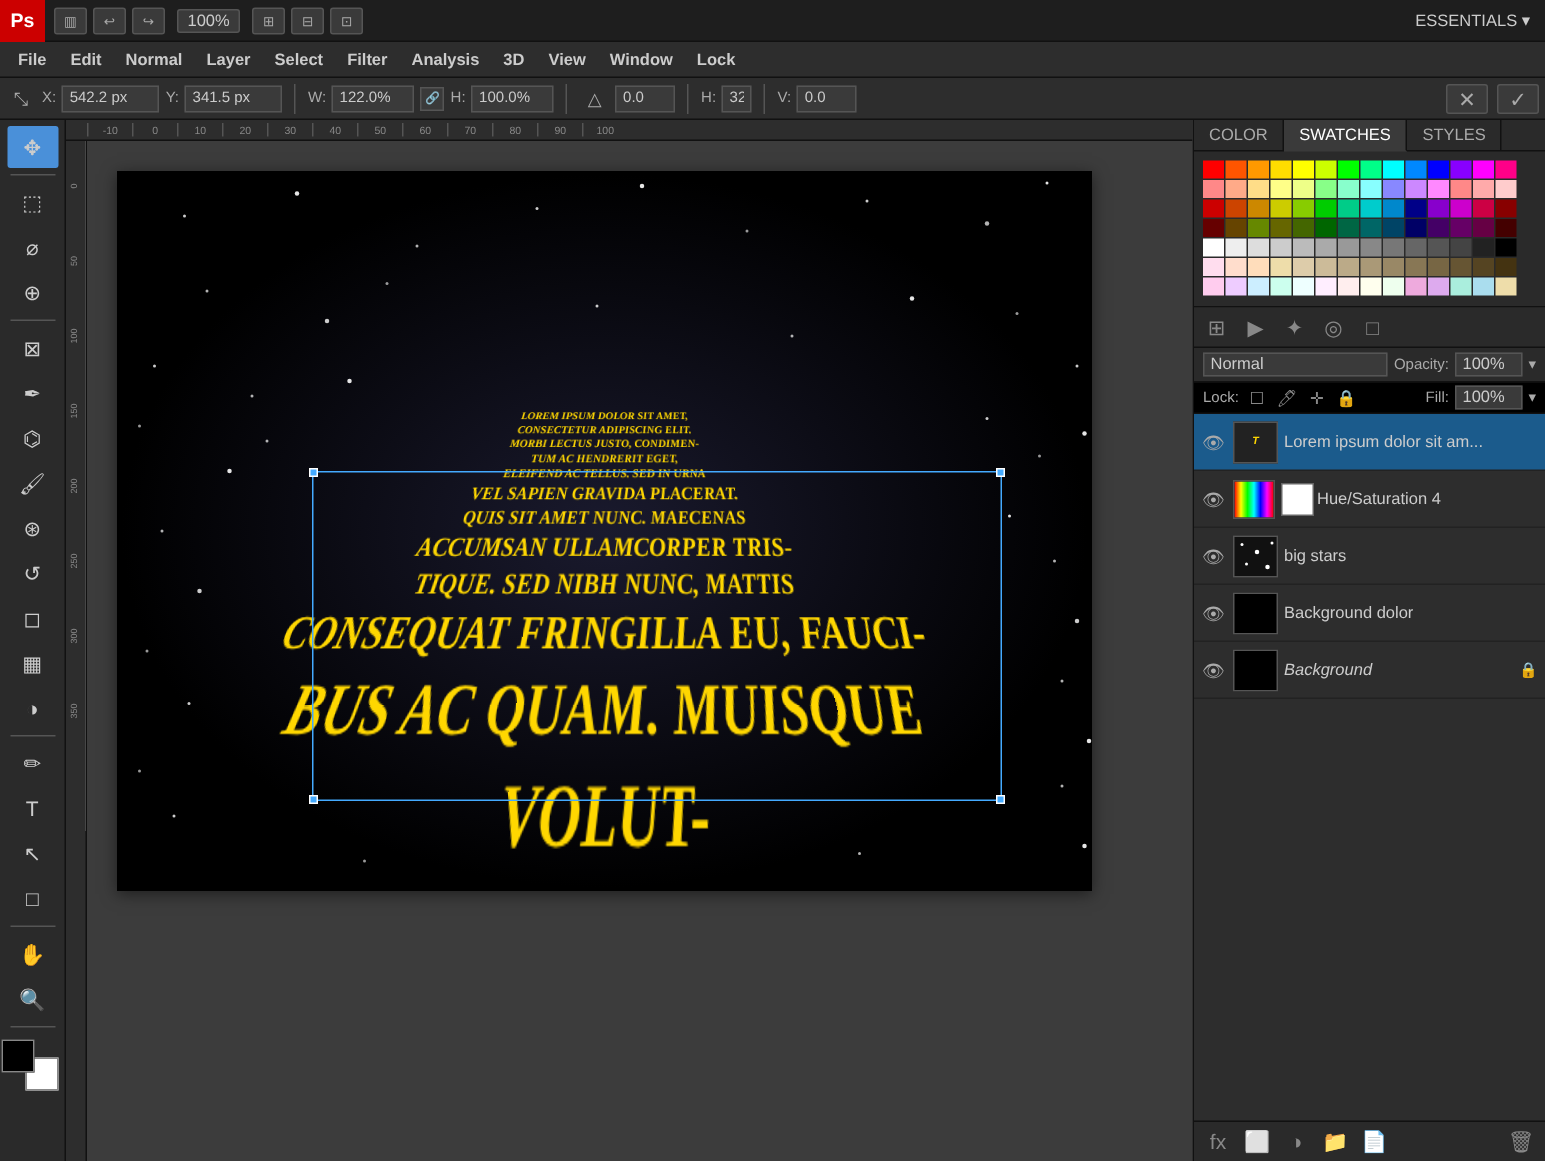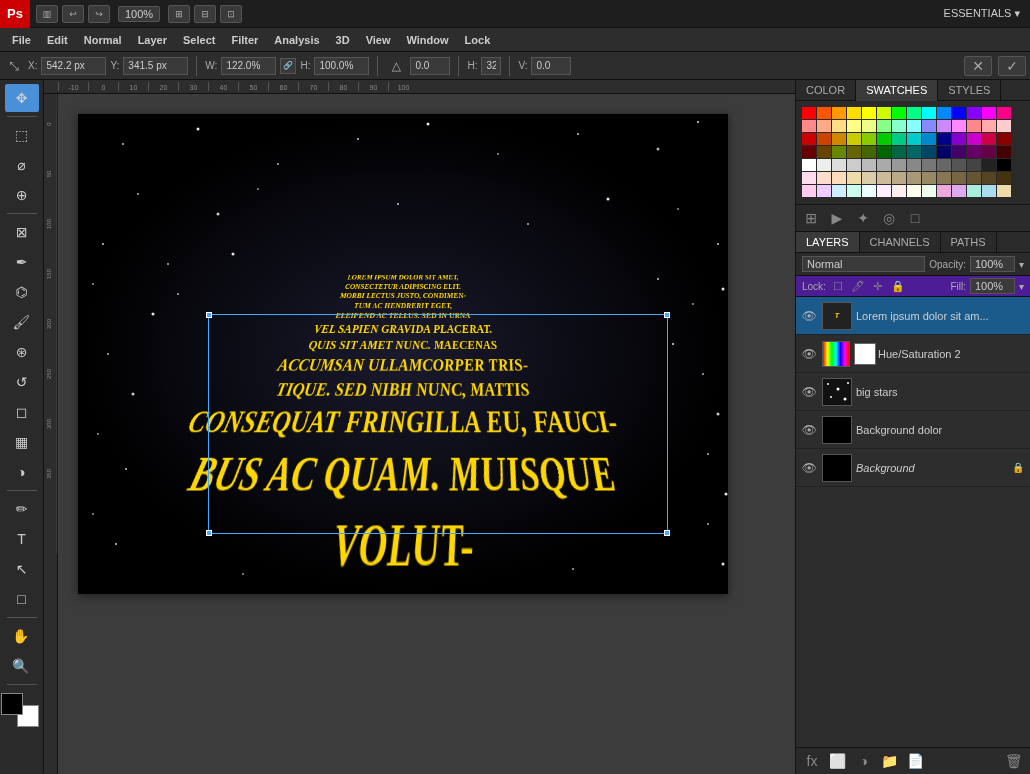--- a/index.html
+++ b/index.html
@@ -76,21 +76,21 @@
 
     
     #layers-panel { flex: 1; display: flex; flex-direction: column; overflow: hidden; }
     #layers-tabs { display: flex; border-bottom: 1px solid #111; }
     .layers-tab { padding: 4px 10px; font-size: 11px; cursor: pointer; color: #aaa; border-right: 1px solid #111; }
     .layers-tab.active { color: #fff; background: #3a3a3a; }
     #layers-options { display: flex; align-items: center; padding: 3px 6px; gap: 4px; background: #2a2a2a; border-bottom: 1px solid #111; }
     #blend-mode { background: #3a3a3a; border: 1px solid #555; color: #ccc; font-size: 11px; padding: 1px 4px; flex: 1; }
     #opacity-label { font-size: 10px; color: #aaa; }
     #opacity-value { background: #3a3a3a; border: 1px solid #555; color: #ccc; font-size: 11px; padding: 1px 4px; width: 45px; }
-    #lock-row { display: flex; align-items: center; padding: 2px 6px; gap: 4px; background: #4c1d95; border-bottom: 1px solid #111; }
+    #lock-row { display: flex; align-items: center; padding: 2px 6px; gap: 4px; background: #000000; border-bottom: 1px solid #111; }
     .lock-icon { width: 16px; height: 16px; display: flex; align-items: center; justify-content: center; font-size: 11px; color: #888; }
     #fill-label { font-size: 10px; color: #aaa; margin-left: auto; }
     #fill-value { background: #3a3a3a; border: 1px solid #555; color: #ccc; font-size: 11px; padding: 1px 4px; width: 45px; }
     #layers-list { flex: 1; overflow-y: auto; background: #2d2d2d; }
     .layer-row { display: flex; align-items: center; padding: 2px 4px; border-bottom: 1px solid #222; cursor: pointer; min-height: 38px; }
     .layer-row.active { background: #1b5b8c; }
     .layer-eye { width: 18px; height: 18px; display: flex; align-items: center; justify-content: center; font-size: 12px; cursor: pointer; color: #aaa; }
     .layer-thumb { width: 30px; height: 28px; margin: 0 4px; border: 1px solid #555; background: #000; flex-shrink: 0; display: flex; align-items: center; justify-content: center; font-size: 8px; overflow: hidden; }
     .layer-mask-thumb { width: 24px; height: 24px; border: 1px solid #555; background: white; flex-shrink: 0; margin-right: 2px; }
     .layer-name { font-size: 11px; color: #ccc; flex: 1; overflow: hidden; text-overflow: ellipsis; white-space: nowrap; }
@@ -465,25 +465,20 @@
 
     <div id="panel-icons">
       <div class="panel-icon-btn">⊞</div>
       <div class="panel-icon-btn">▶</div>
       <div class="panel-icon-btn">✦</div>
       <div class="panel-icon-btn">◎</div>
       <div class="panel-icon-btn">□</div>
     </div>
 
     <div id="layers-panel">
-      <div id="layers-tabs">
-        <div class="layers-tab active">LAYERS</div>
-        <div class="layers-tab">CHANNELS</div>
-        <div class="layers-tab">PATHS</div>
-      </div>
       <div id="layers-options">
         <select id="blend-mode">
           <option>Normal</option>
           <option>Multiply</option>
           <option>Screen</option>
           <option>Overlay</option>
         </select>
         <span id="opacity-label">Opacity:</span>
         <input type="text" id="opacity-value" value="100%" style="">
         <span style="font-size:10px; color:#aaa; cursor:pointer;">▾</span>
@@ -508,21 +503,21 @@
           </div>
           <div class="layer-name">Lorem ipsum dolor sit am...</div>
         </div>
 
         <div class="layer-row">
           <div class="layer-eye">👁</div>
           <div class="layer-thumb" style="background:#888; width:28px; height:26px;">
             <div style="width:100%; height:100%; background: linear-gradient(to right, #f00, #ff0, #0f0, #0ff, #00f, #f0f, #f00);"></div>
           </div>
           <div class="layer-mask-thumb" style="background:white; width:22px; height:22px; border:1px solid #666;"></div>
-          <div class="layer-name">Hue/Saturation 2</div>
+          <div class="layer-name">Hue/Saturation 4</div>
         </div>
 
         <div class="layer-row">
           <div class="layer-eye">👁</div>
           <div class="layer-thumb" style="background:#1a1a1a; position:relative; overflow:hidden;">
             <svg width="30" height="26" style="display:block;">
               <rect width="30" height="26" fill="#111"></rect>
               <circle cx="5" cy="5" r="1" fill="white"></circle>
               <circle cx="15" cy="10" r="1.5" fill="white"></circle>
               <circle cx="25" cy="4" r="1" fill="white"></circle>

